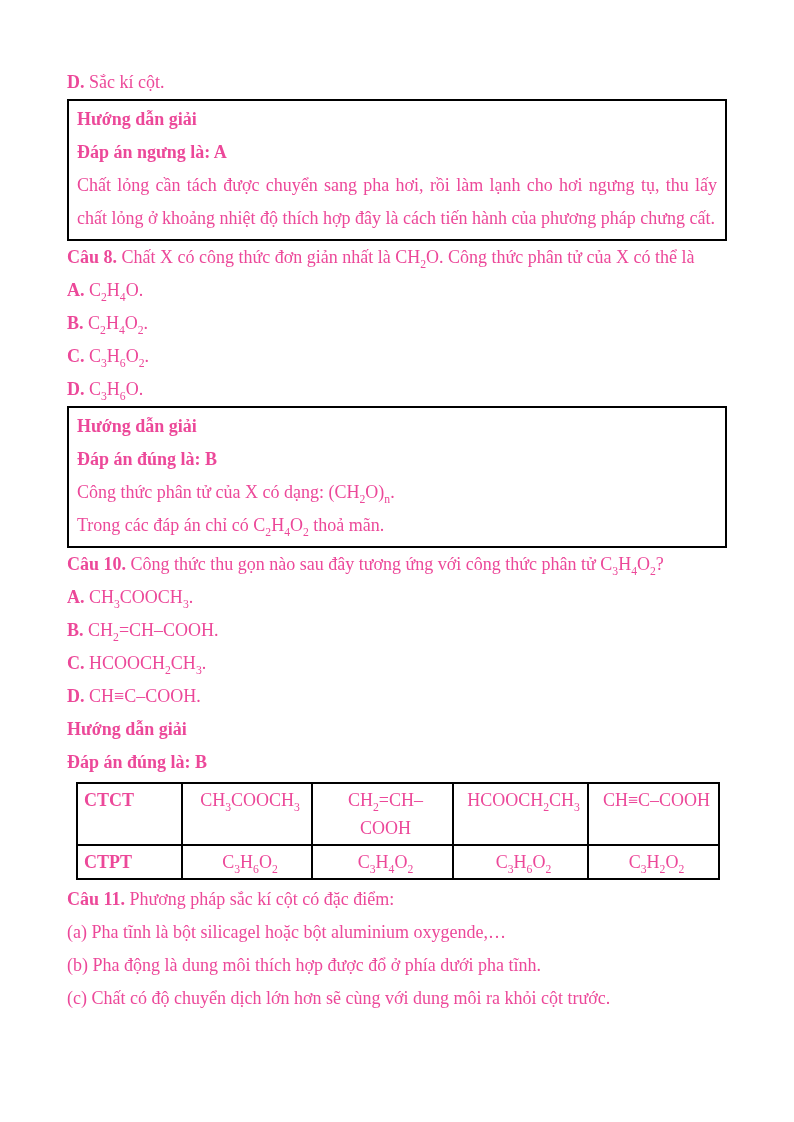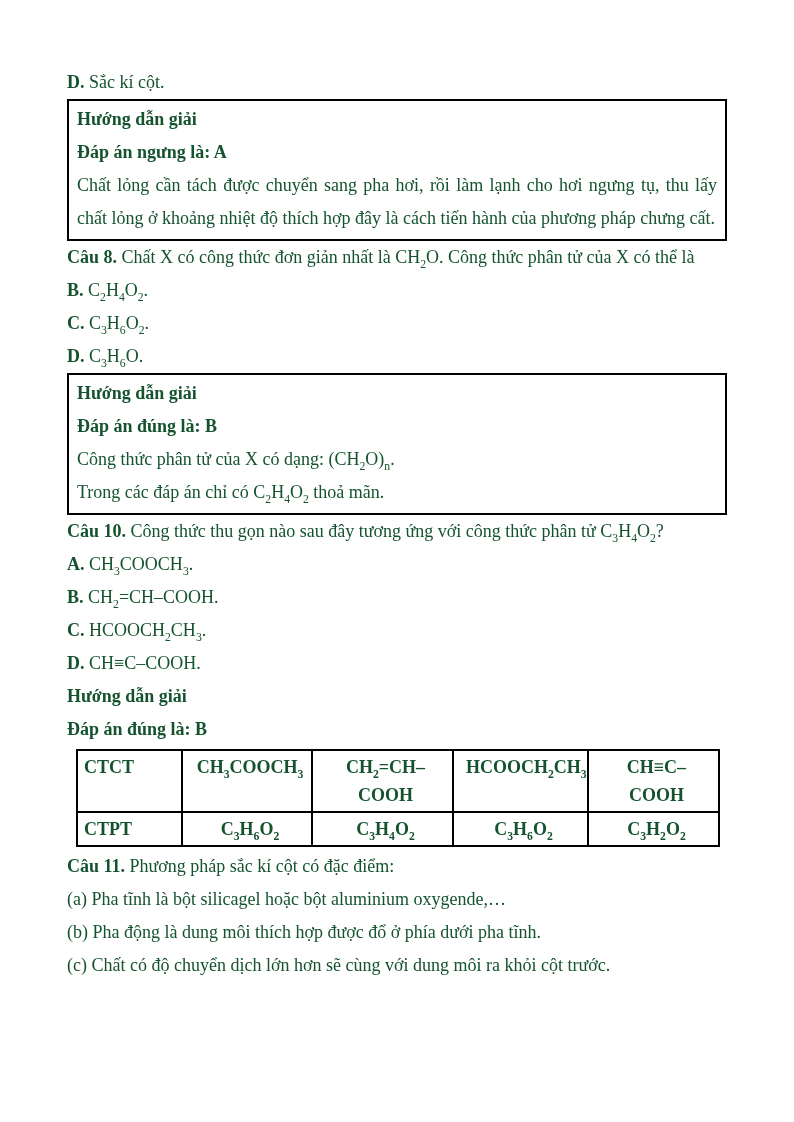--- a/index.html
+++ b/index.html
@@ -5,21 +5,21 @@
   * { margin: 0; padding: 0; box-sizing: border-box; }
   html, body { background: #e9e9e9; }
   .page {
     position: relative;
     width: 794px;
     height: 1122px;
     margin: 0 auto;
     background: #ffffff;
     font-family: "Liberation Serif", "DejaVu Serif", serif;
     font-size: 18px;
-    color: #14532d;
+    color: #ec4899;
     padding: 66px 67px 0 67px;
     overflow: hidden;
   }
   .line { line-height: 33px; }
   .justify { text-align: justify; }
   .bold { font-weight: bold; }
   sub { font-size: 65%; line-height: 0; }
   .answer-box {
     border: 2px solid #000000;
     padding: 2px 8px 4px 8px;
@@ -35,36 +35,37 @@
     height: 33px;
     vertical-align: top;
     padding: 2px 6px;
     line-height: 28px;
     font-size: 18px;
   }
   .formula-table th {
     font-weight: bold;
     text-align: left;
   }
-  .formula-table td { text-align: center; font-weight: bold; padding-left: 12px; }
+  .formula-table td { text-align: center; font-weight: normal; padding-left: 12px; }
 </style>
 </head>
 <body>
 
 <div class="page">
 
   <p class="line"><span class="bold">D.</span> <span>Sắc kí cột.</span></p>
 
   <div class="answer-box">
     <p class="line bold">Hướng dẫn giải</p>
     <p class="line bold">Đáp án ngưng là: A</p>
     <p class="line justify">Chất lỏng cần tách được chuyển sang pha hơi, rồi làm lạnh cho hơi ngưng tụ, thu lấy chất lỏng ở khoảng nhiệt độ thích hợp đây là cách tiến hành của phương pháp chưng cất.</p>
   </div>
 
   <p class="line justify"><span class="bold">Câu 8.</span> <span>Chất X có công thức đơn giản nhất là CH<sub>2</sub>O. Công thức phân tử của X có thể là</span></p>
+  <p class="line"><span class="bold">A.</span> <span>C<sub>2</sub>H<sub>4</sub>O.</span></p>
   <p class="line"><span class="bold">B.</span> <span>C<sub>2</sub>H<sub>4</sub>O<sub>2</sub>.</span></p>
   <p class="line"><span class="bold">C.</span> <span>C<sub>3</sub>H<sub>6</sub>O<sub>2</sub>.</span></p>
   <p class="line"><span class="bold">D.</span> <span>C<sub>3</sub>H<sub>6</sub>O.</span></p>
 
   <div class="answer-box">
     <p class="line bold">Hướng dẫn giải</p>
     <p class="line bold">Đáp án đúng là: B</p>
     <p class="line">Công thức phân tử của X có dạng: (CH<sub>2</sub>O)<sub>n</sub>.</p>
     <p class="line">Trong các đáp án chỉ có C<sub>2</sub>H<sub>4</sub>O<sub>2</sub> thoả mãn.</p>
   </div>

